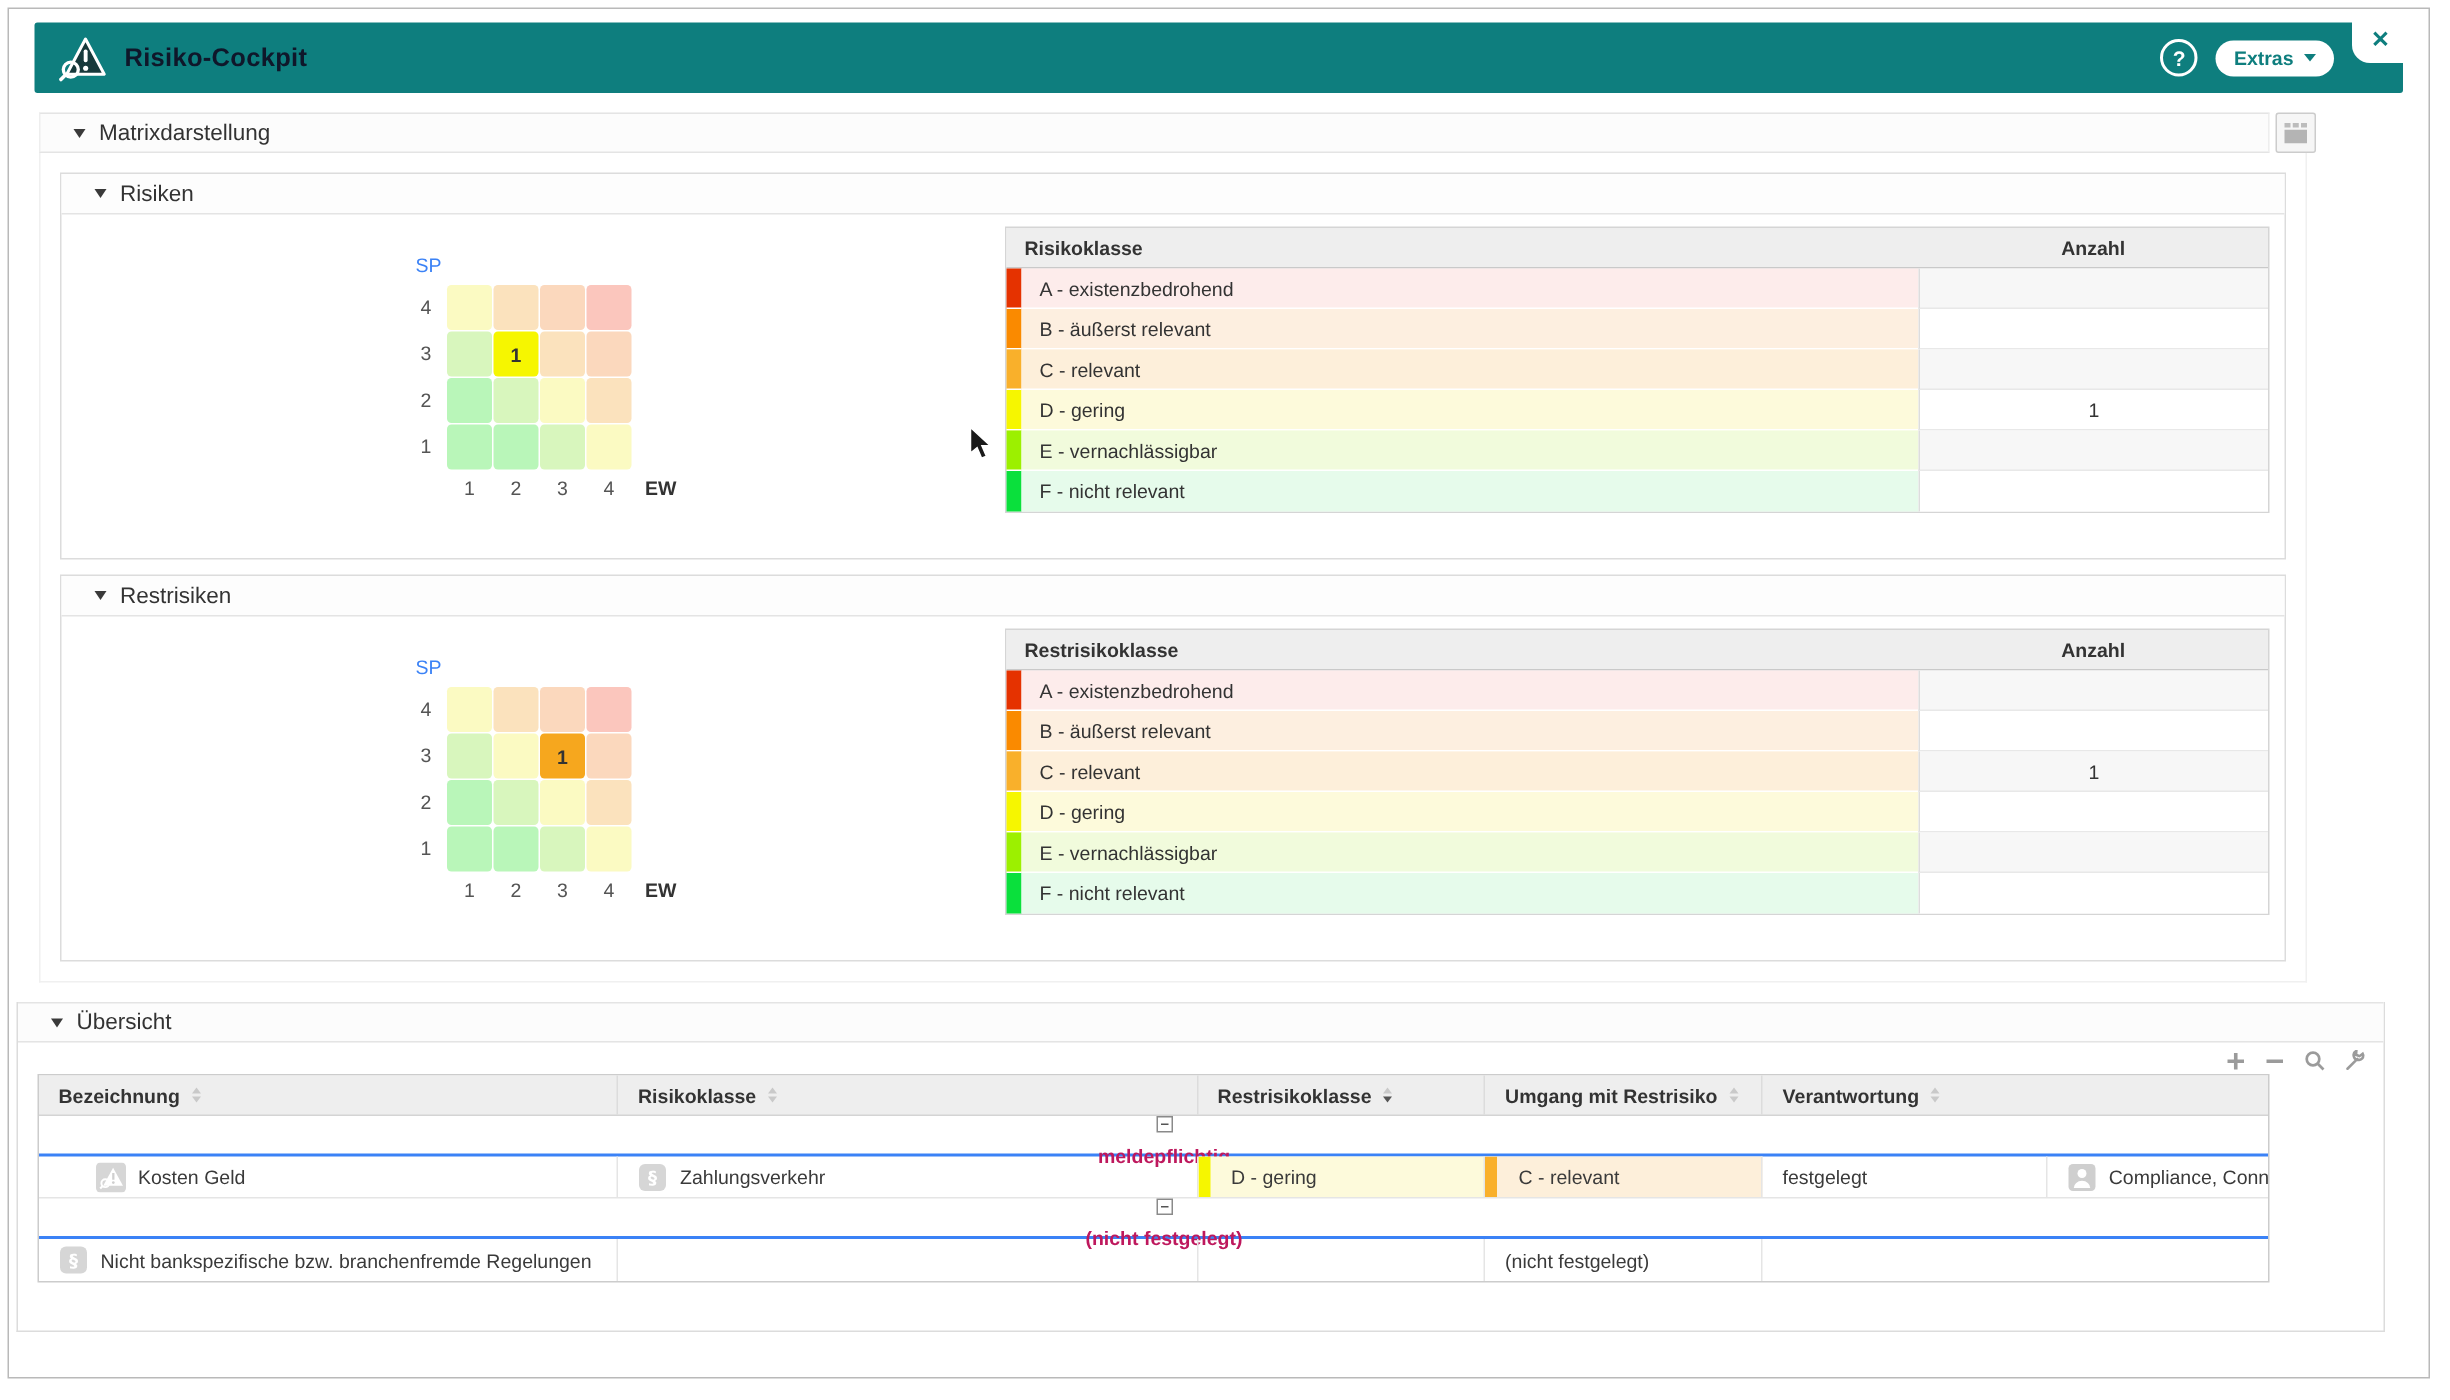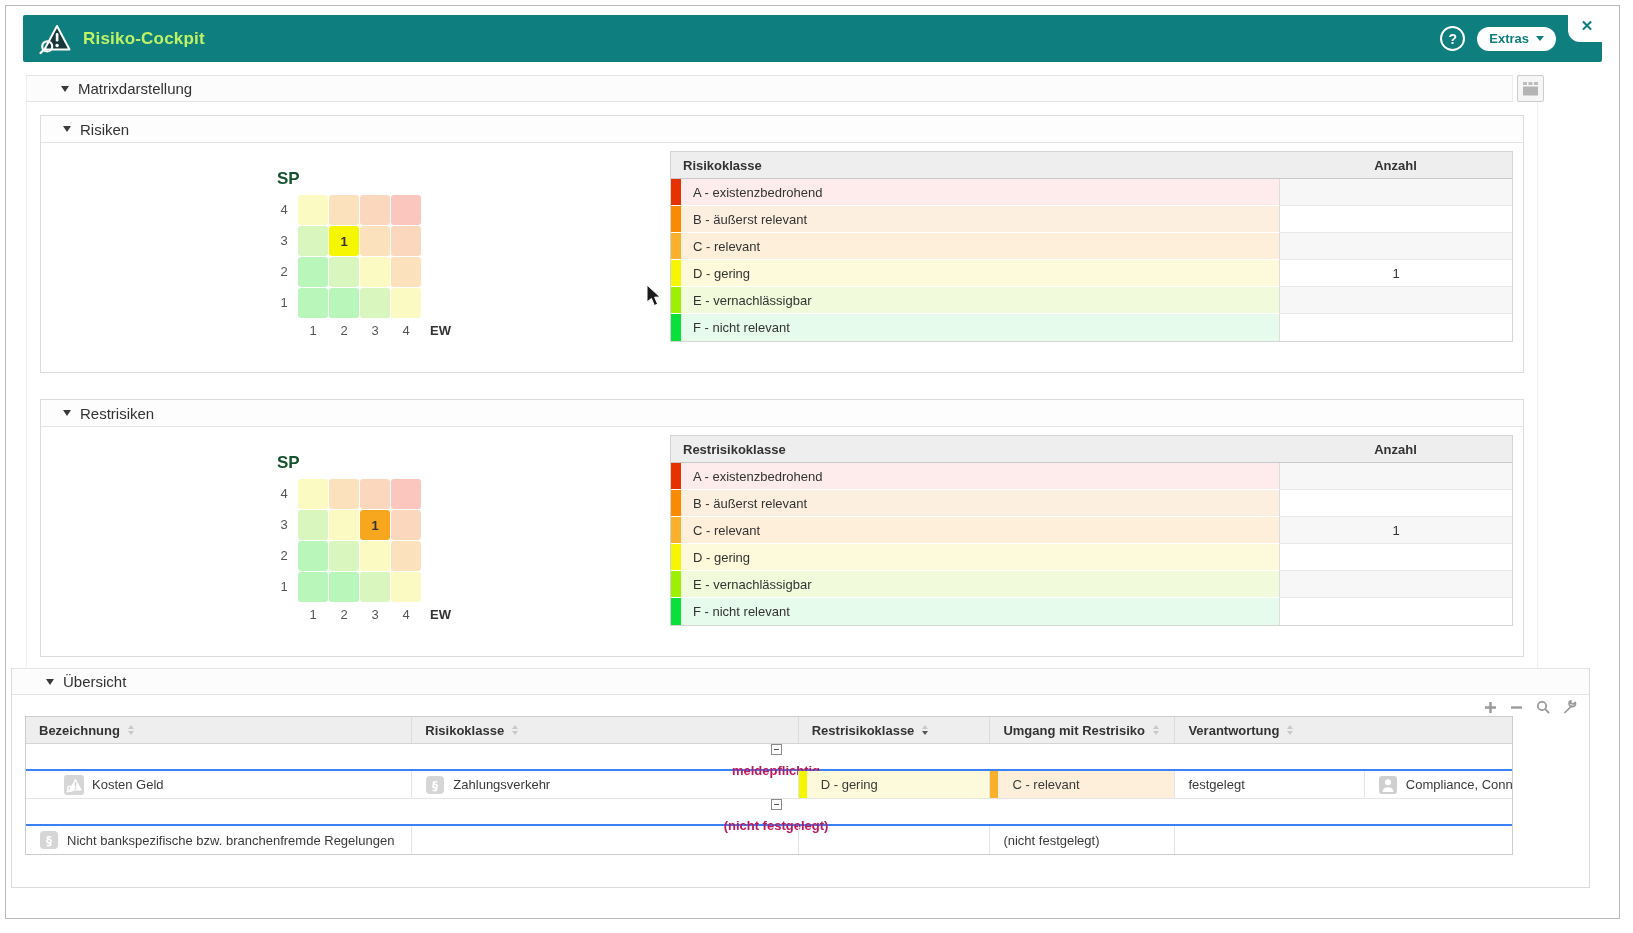--- a/index.html
+++ b/index.html
@@ -6,63 +6,63 @@
   html,body { width:1633px; height:933px; background:#fff; overflow:hidden;
               font-family:"Liberation Sans", sans-serif; }
   .app { position:absolute; left:5px; top:5px; width:1615px; height:914px;
          border:1px solid #b9b9b9; background:#fff; }
 
   
   .titlebar { position:absolute; left:17px; top:9px; right:17px; height:47px;
               background:#0e7e7e; border-radius:2px; display:flex; align-items:center;
               padding:0 16px; }
   .logo { width:32px; height:32px; margin-right:12px; flex:0 0 auto; }
-  .app-title { color:#bef264; font-size:17px; font-weight:bold; letter-spacing:.2px; }
+  .app-title { color:#0f172a; font-size:17px; font-weight:bold; letter-spacing:.2px; }
   .tb-right { margin-left:auto; display:flex; align-items:center; gap:12px; margin-right:30px; }
   .help-btn { width:25px; height:25px; border:2px solid #fff; border-radius:50%;
               color:#fff; font-weight:bold; font-size:14px; display:flex;
               align-items:center; justify-content:center; cursor:pointer; }
   .extras-btn { height:24px; background:#fff; border:none; border-radius:12px;
                 color:#0e7e7e; font-weight:bold; font-size:13px; padding:0 12px;
                 display:flex; align-items:center; gap:7px; cursor:pointer;
                 font-family:"Liberation Sans", sans-serif; }
   .caret-teal { width:0; height:0; border-left:4px solid transparent;
                 border-right:4px solid transparent; border-top:5px solid #0e7e7e; }
   .close-tab { position:absolute; top:3px; right:13px; width:38px; height:33px;
                background:#fff; border-radius:5px 5px 3px 12px; display:flex;
                align-items:center; justify-content:center; color:#0e7e7e;
                font-weight:bold; font-size:15px; cursor:pointer; }
 
   
   .sec-bar { height:27px; background:#fcfcfc; border-top:1px solid #e4e4e4;
              border-bottom:1px solid #e4e4e4; display:flex; align-items:center;
-             padding-left:34px; font-size:15px; color:#333; cursor:pointer; }
+             padding-left:22px; font-size:15px; color:#333; cursor:pointer; }
   .caret-dark { width:0; height:0; border-left:4px solid transparent;
                 border-right:4px solid transparent; border-top:6px solid #3a3a3a;
                 margin-right:9px; flex:0 0 auto; }
 
   .sec-matrix { position:absolute; left:20px; top:69px; width:1518px; }
   .mx-hdr-row { display:flex; align-items:flex-start; }
   .mx-hdr-row .sec-bar { flex:1; border-left:1px solid #eee; border-right:1px solid #eee; }
   .win-btn { width:27px; height:27px; margin-left:4px; border:1px solid #ccc;
              background:#f6f6f6; border-radius:2px; display:flex; align-items:center;
              justify-content:center; cursor:pointer; }
   .sec-matrix-body { border-left:1px solid #f0f0f0; border-right:1px solid #f0f0f0;
                      border-bottom:1px solid #f0f0f0; padding:13px; width:1512px; }
 
-  .subsec { border:1px solid #dcdcdc; margin-bottom:26px; }
+  .subsec { border:1px solid #dcdcdc; margin-bottom:10px; }
   .subsec:last-child { margin-bottom:0; }
   .subsec-hdr { height:27px; background:#fdfdfd; border-bottom:1px solid #e4e4e4;
                 display:flex; align-items:center; padding-left:22px; font-size:15px;
                 color:#333; cursor:pointer; }
   .subsec-body { position:relative; height:229px; }
 
   
   .matrix-wrap { position:absolute; left:230px; top:26px; }
-  .sp-label { font-weight:bold; font-size:17px; color:#14532d; margin:0 0 6px 6px; }
+  .sp-label { font-weight:normal; font-size:13px; color:#3b82f6; margin:0 0 6px 6px; }
   .mgrid { display:grid; grid-template-columns:26px repeat(4,30px) 34px;
            grid-auto-rows:30px; gap:1px; }
   .rlabel { font-size:13px; color:#555; text-align:center; line-height:30px; }
   .clabel { font-size:13px; color:#555; text-align:center; line-height:24px; }
   .ew-label { font-weight:bold; font-size:13px; color:#333; line-height:24px; padding-left:8px; }
   .mcell { width:30px; height:30px; border-radius:3px; display:flex; align-items:center;
            justify-content:center; font-size:13px; font-weight:bold; color:#333; }
 
   
   .klass-table { position:absolute; right:10px; top:8px; width:843px;

